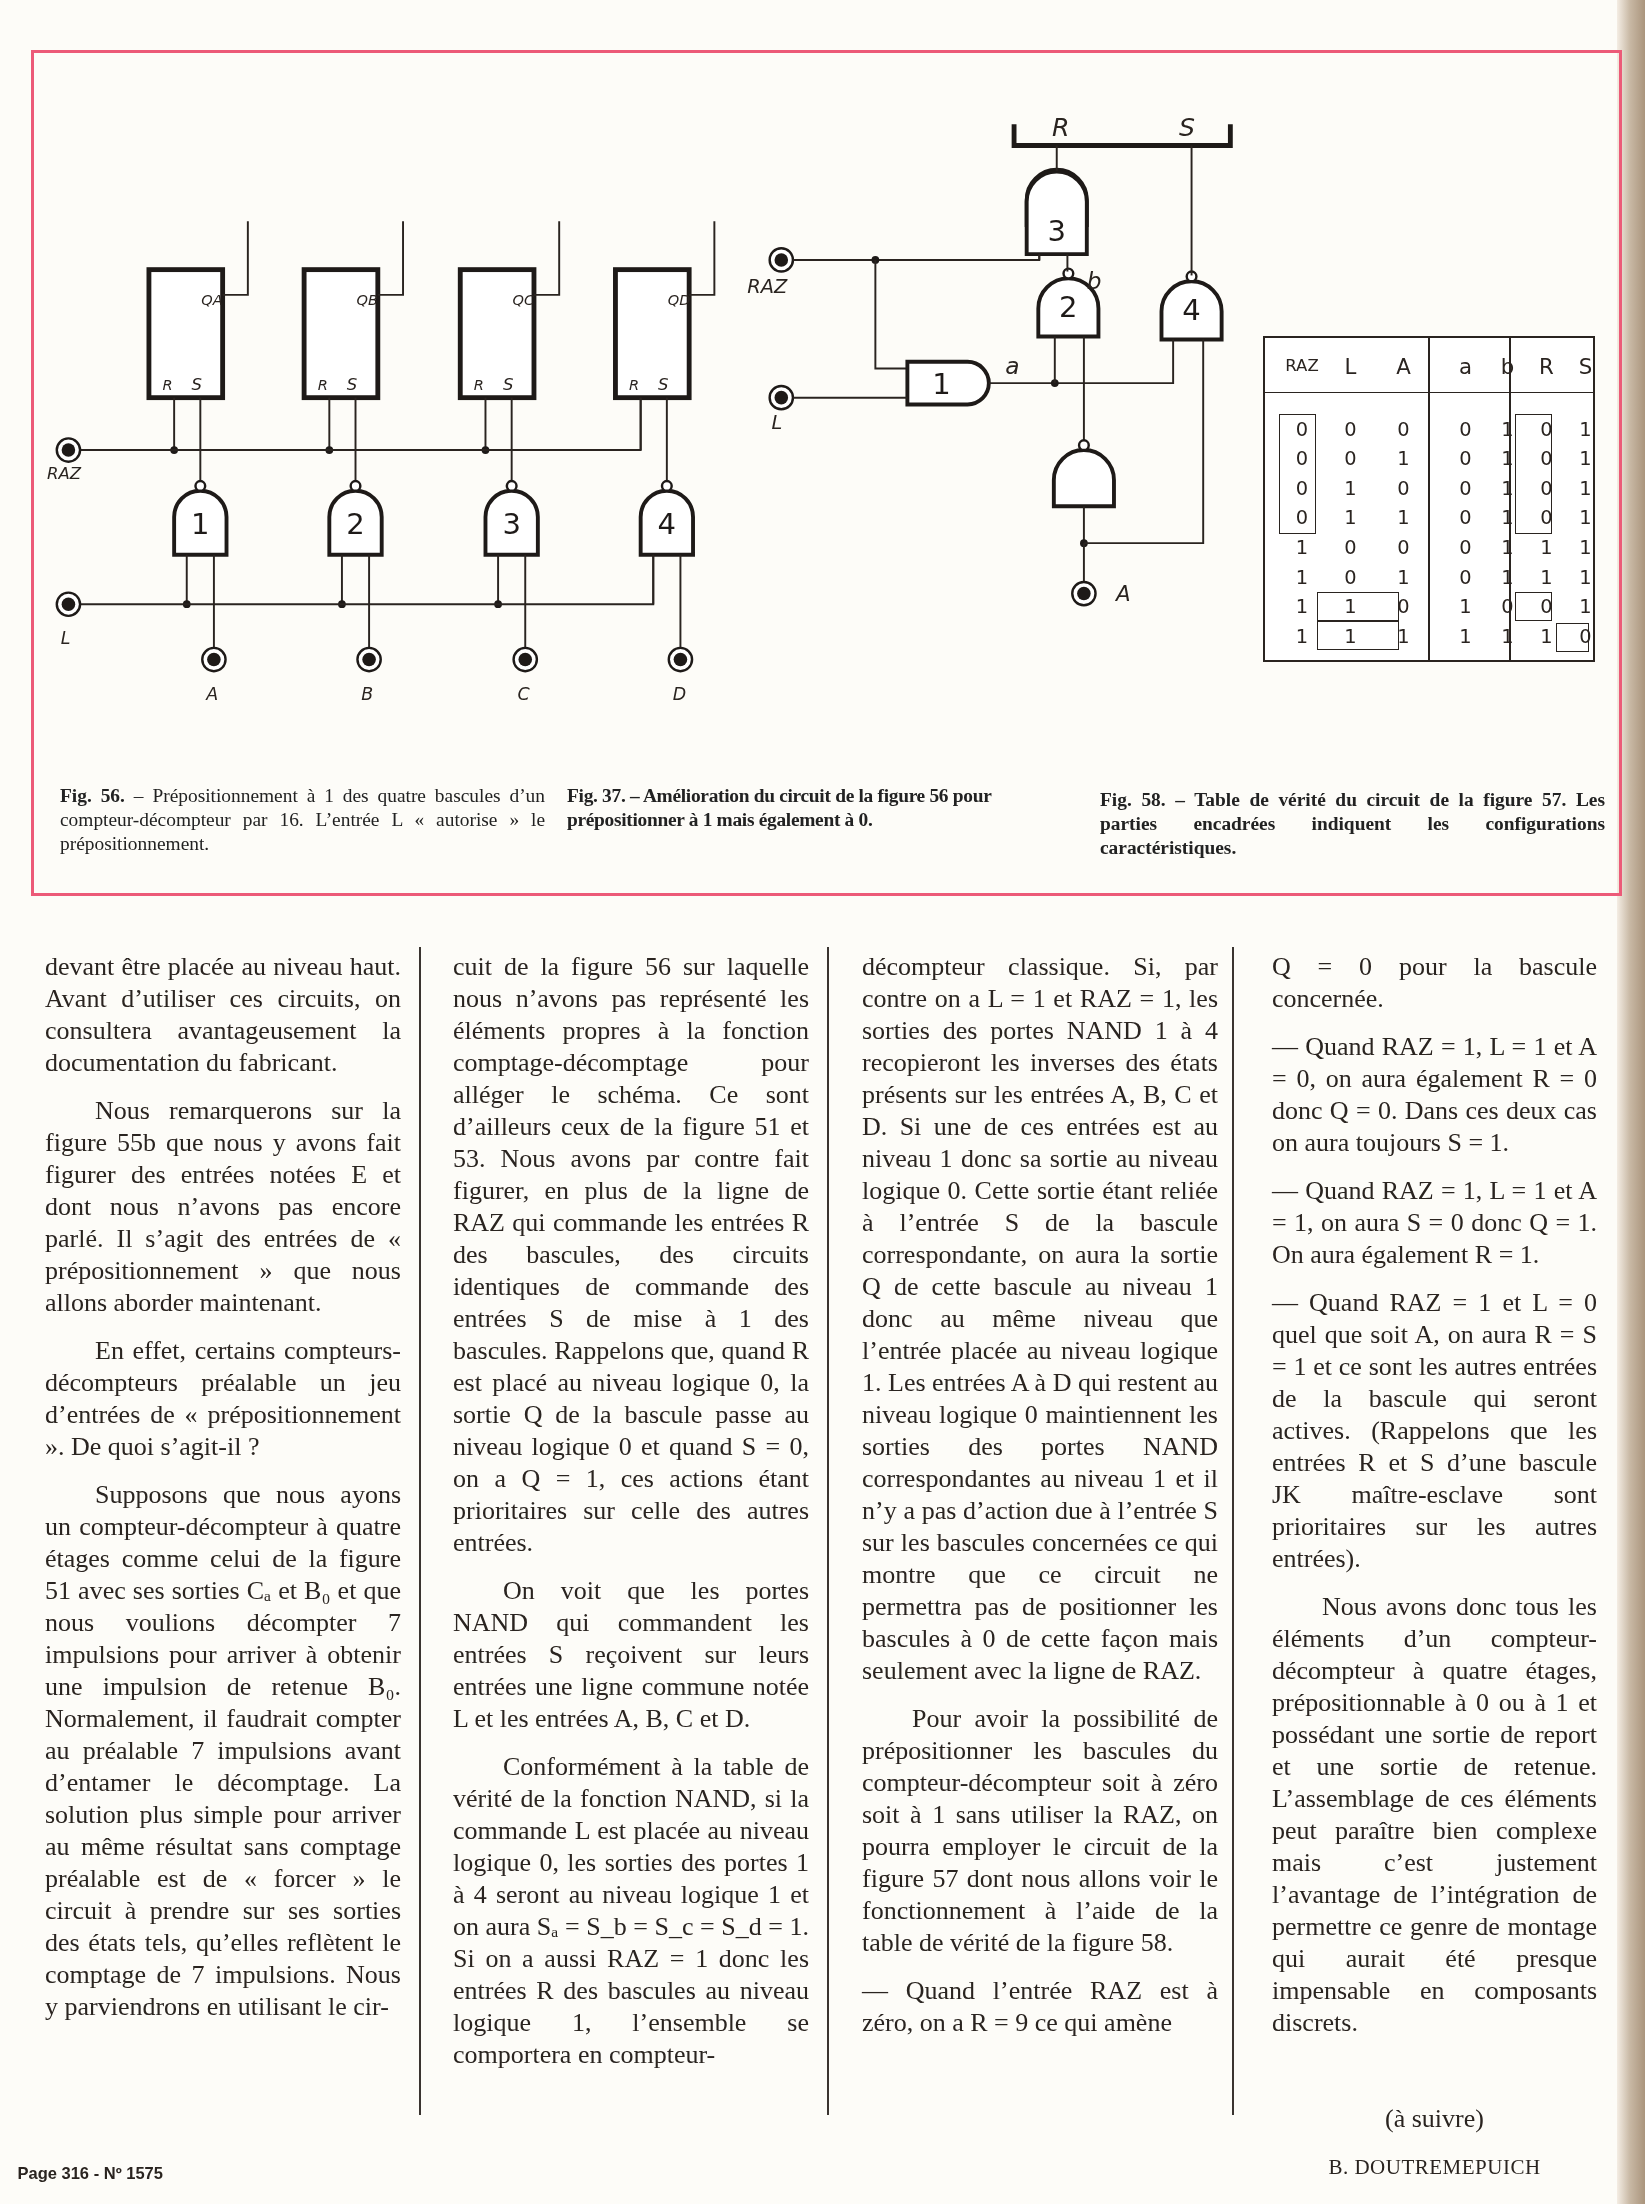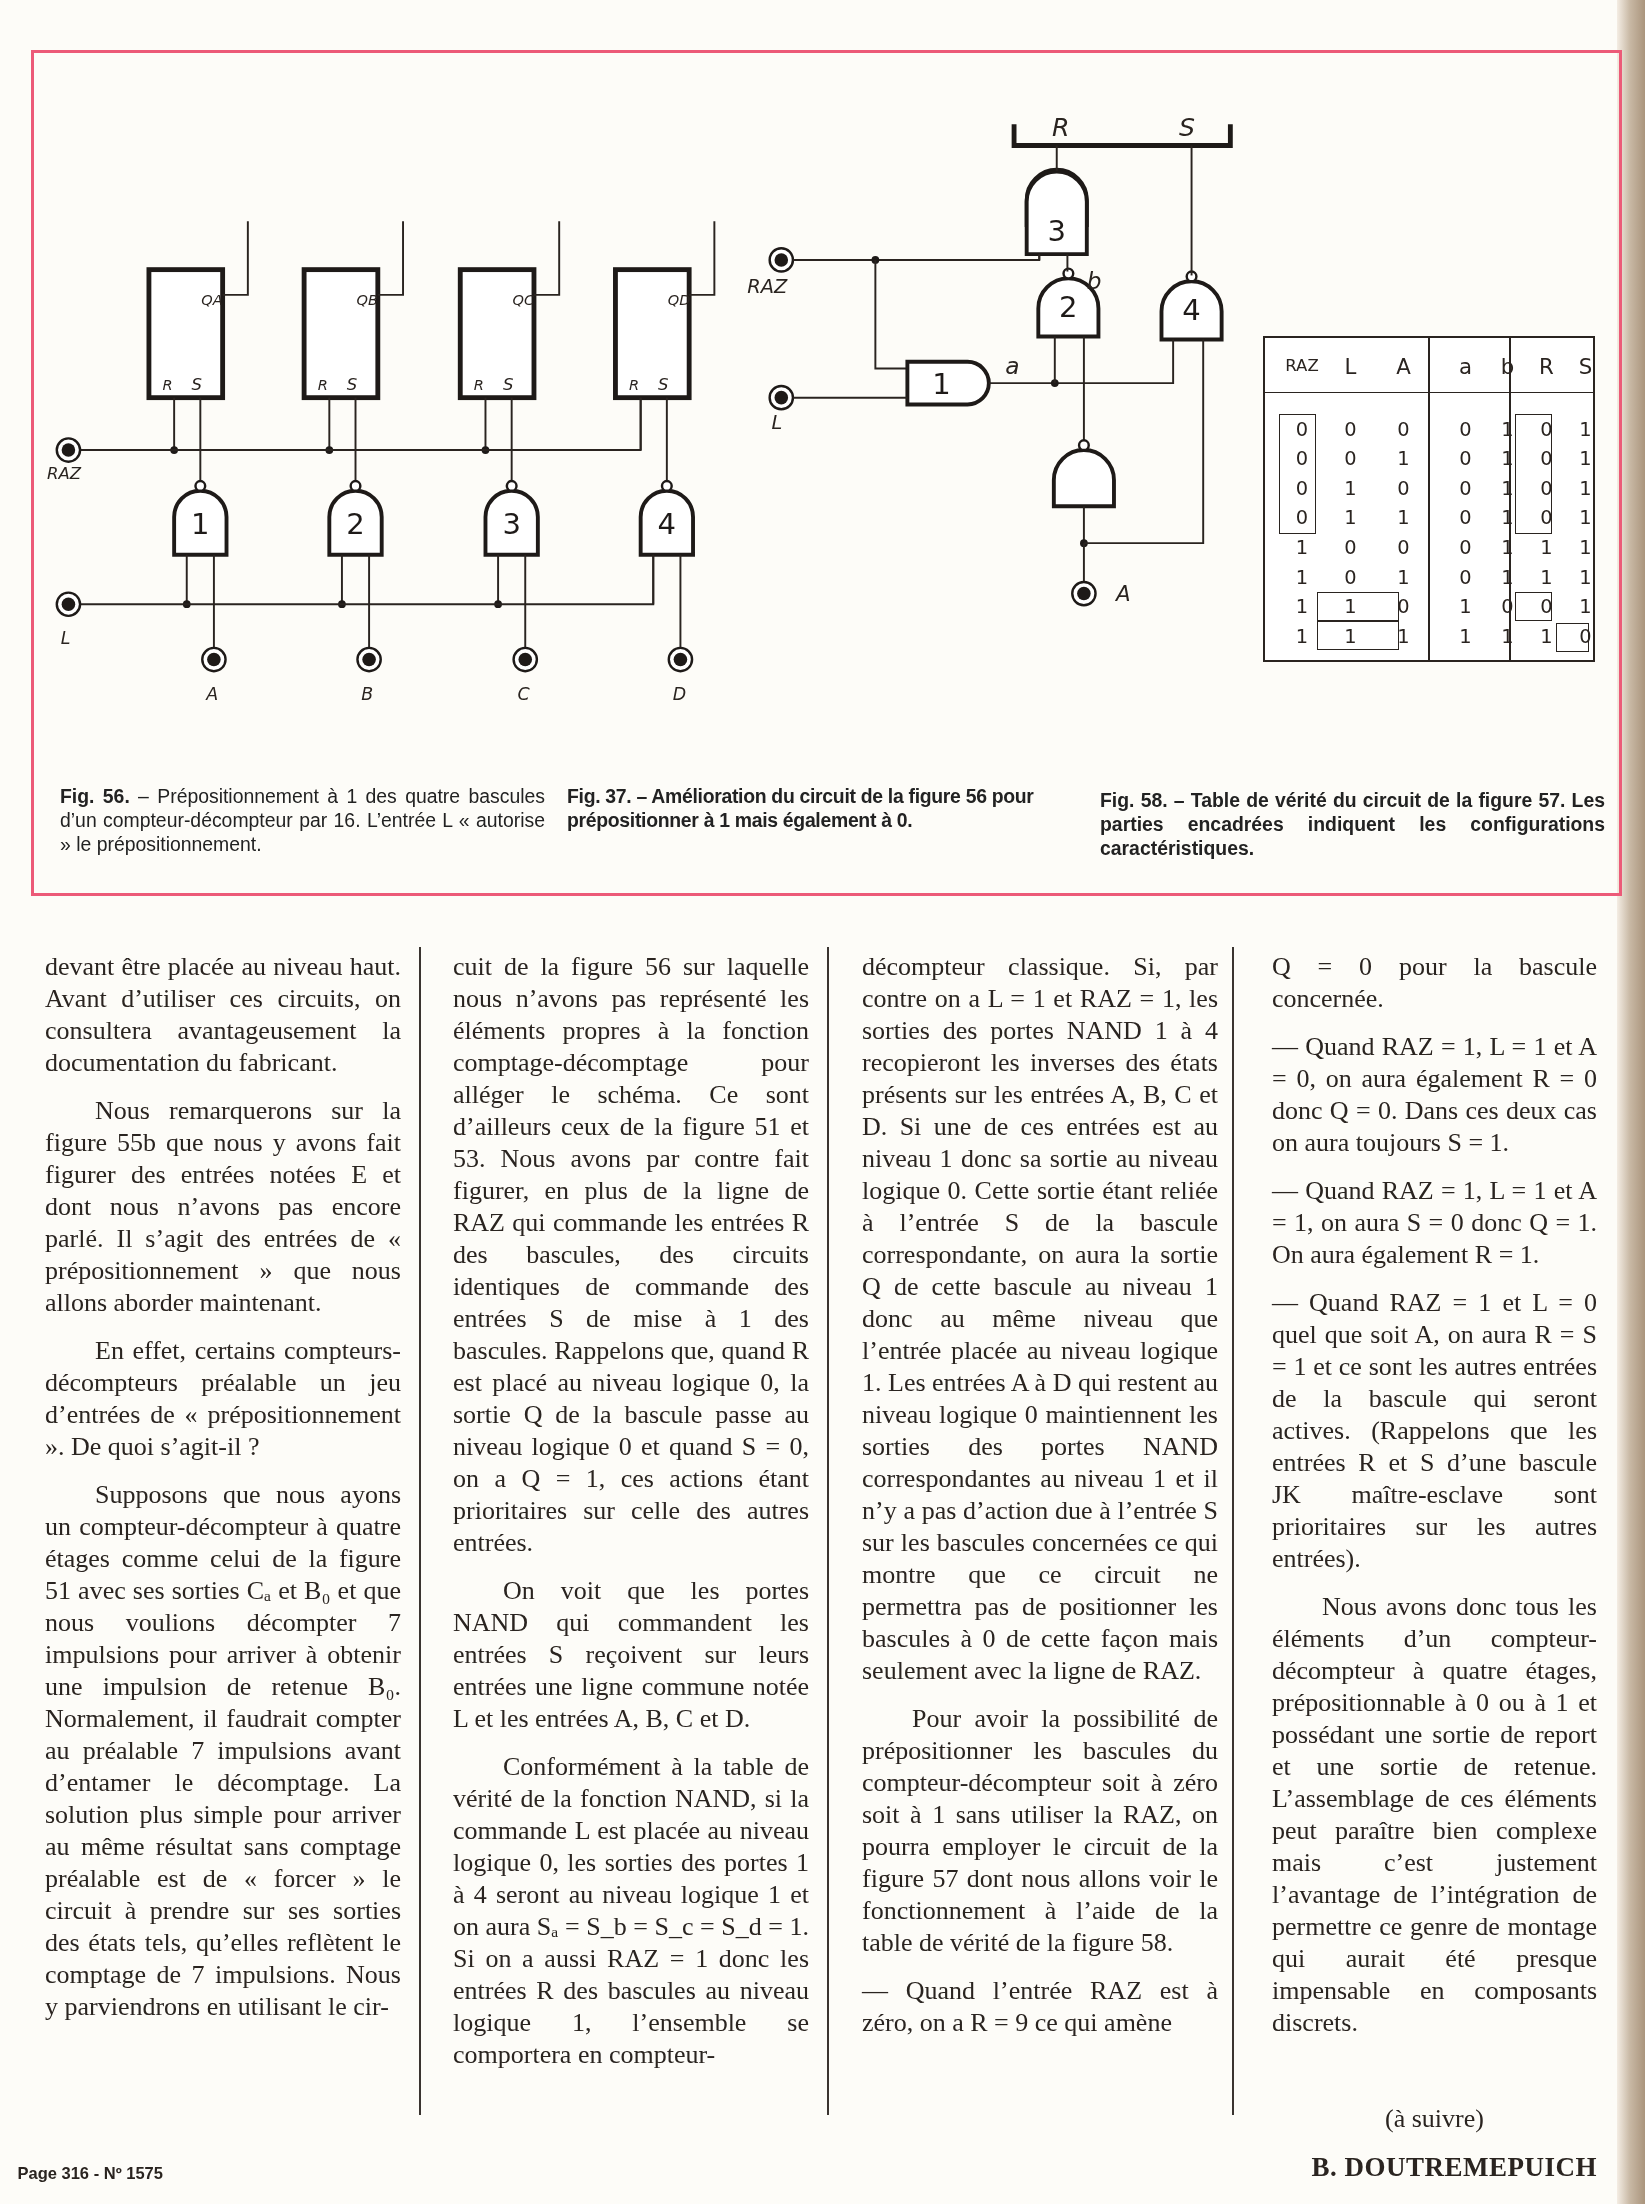--- a/index.html
+++ b/index.html
@@ -17,21 +17,21 @@
     border:3.9px solid #ec5a78; box-sizing:border-box;
   }
   svg.fig { position:absolute; left:0; top:0; }
   .wire { stroke:#2a2420; stroke-width:2; fill:none; }
   .box { stroke:#1e1a18; stroke-width:5; fill:#fff; }
   .gate { stroke:#1e1a18; stroke-width:4; fill:#fff; }
   .dot { fill:#1e1a18; }
   .lbl { font-family:"DejaVu Sans", sans-serif; font-style:italic; fill:#2a2420; }
   .gnum { font-family:"DejaVu Sans", sans-serif; font-size:30px; fill:#1e1a18; text-anchor:middle; }
   .caption {
-    position:absolute; font-family:Liberation Sans, sans-serif; font-weight:bold;
+    position:absolute; font-family:Liberation Serif, serif; font-weight:bold;
     font-size:19.4px; line-height:24px; color:#222; text-align:justify;
   }
   .tt {
     position:absolute; left:1263px; top:336px; width:332px; height:326px;
     border:2.9px solid #2a2420; box-sizing:border-box; background:#fff;
     font-family:"DejaVu Sans", sans-serif; font-size:19.4px; color:#2a2420;
   }
   .tt-head {
     position:absolute; left:0; top:0; right:0; height:54px; border-bottom:1.9px solid #2a2420;
   }
@@ -44,21 +44,21 @@
     font-size:26px; line-height:32px; text-align:justify; hyphens:none;
   }
   .col p { margin:16px; }
   .col p.ind { text-indent:50px; }
   .colrule { position:absolute; top:947px; width:1.9px; height:1168px; background:#3a3430; }
   .folio {
     position:absolute; left:17.5px; top:2164px; font-family:"Liberation Sans", sans-serif;
     font-weight:bold; font-size:16.5px; color:#2a2420;
   }
   .tobe { text-align:center; margin-top:64px !important; }
-  .author { text-align:right; font-weight:bold; font-size:27px; letter-spacing:0.5px; }
+  .author { text-align:center; font-weight:normal; font-size:21px; letter-spacing:0.5px; }
 </style>
 </head>
 <body>
 
 <div class="edge-shadow"></div>
 <div class="frame"></div>
 
 <svg class="fig" width="1646" height="902" viewBox="0 0 1696 930">
 
   <g id="fig56">

